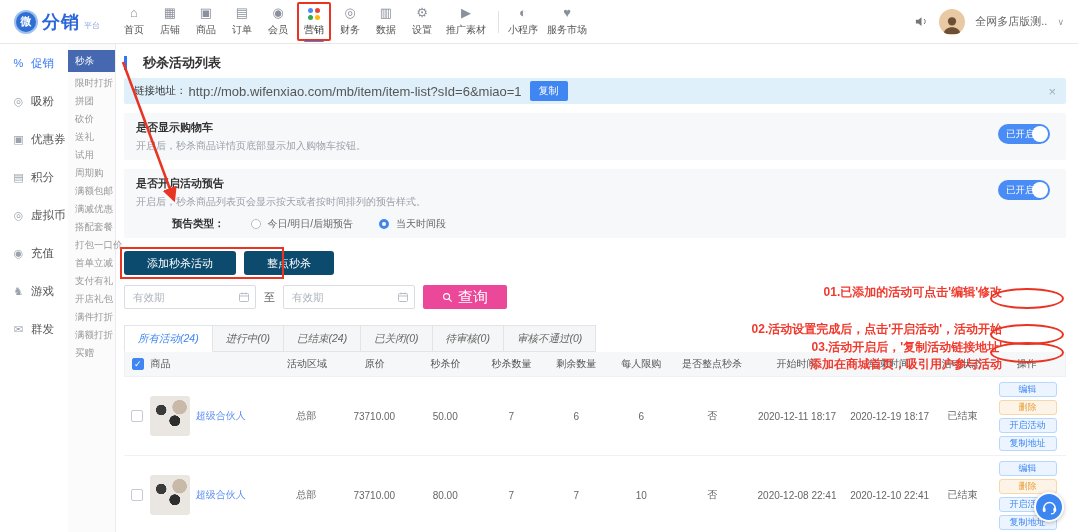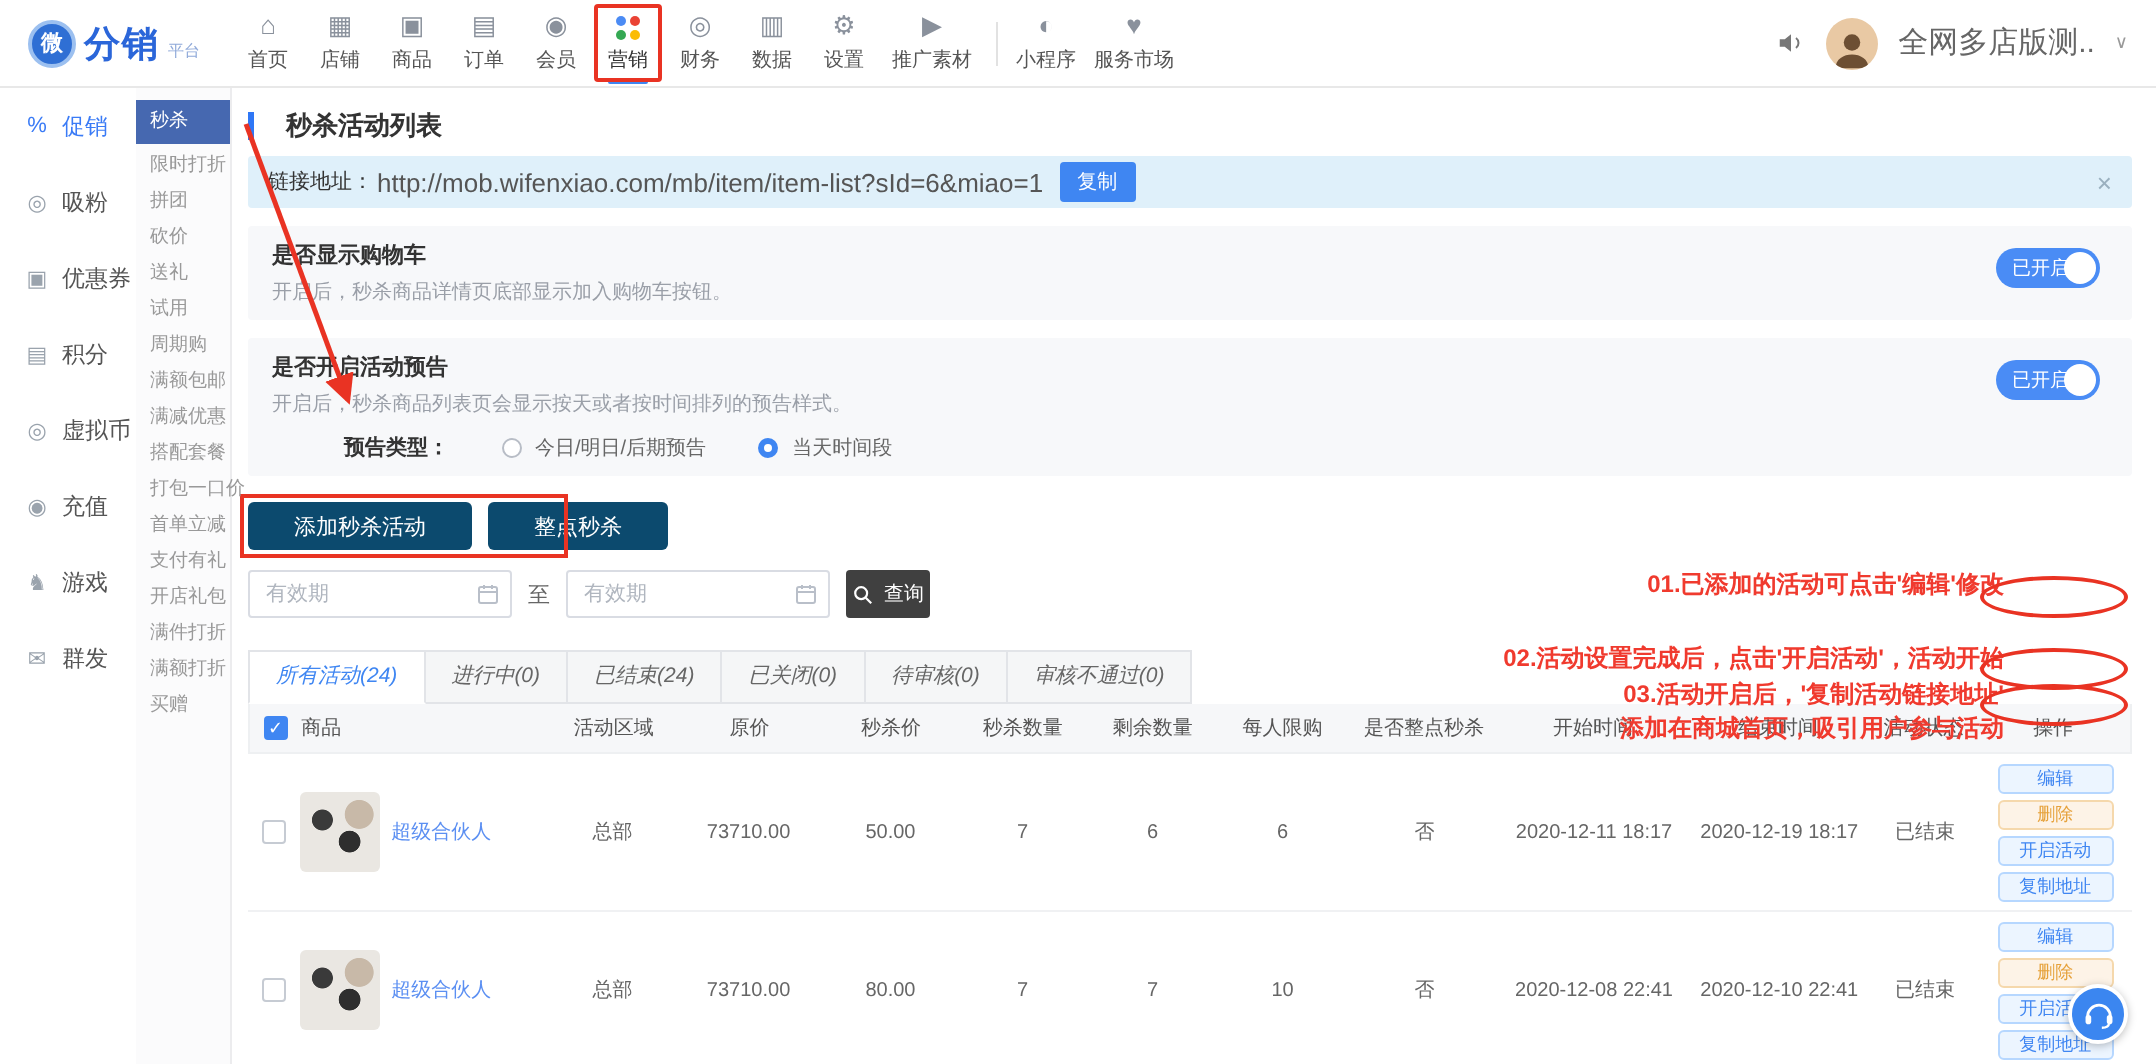--- a/index.html
+++ b/index.html
@@ -23,21 +23,21 @@
   .active-bar{position:absolute;left:8px;right:8px;bottom:2px;height:2px;background:#3f86f2;border-radius:1px;}
   .red-frame{position:absolute;left:1px;top:2px;right:1px;bottom:3px;border:2px solid #e93323;border-radius:2px;pointer-events:none;}
   .dots{position:relative;width:14px;height:14px;}
   .dots i{position:absolute;width:5px;height:5px;border-radius:50%;}
   .dots .d1{left:1px;top:1px;background:#4b8bf4;}
   .dots .d2{right:1px;top:1px;background:#ea4335;}
   .dots .d3{left:1px;bottom:1px;background:#34a853;}
   .dots .d4{right:1px;bottom:1px;background:#fbbc05;}
   .nav-divider{width:1px;height:22px;background:#e2e2e2;margin:0 6px;}
   .topbar-right{margin-left:auto;display:flex;align-items:center;gap:10px;}
-  .account{font-size:15px;color:#666;}
+  .account{font-size:11px;color:#666;}
   .chevron{font-size:9px;color:#999;}
   .avatar{width:26px;height:26px;border-radius:50%;background:#e9c9a4;overflow:hidden;display:flex;align-items:flex-end;justify-content:center;}
   
   .sidebar{position:absolute;left:0;top:44px;bottom:0;width:68px;background:#fff;border-right:1px solid #eee;z-index:4;}
   .side-item{display:flex;align-items:center;gap:6px;height:38px;padding-left:12px;cursor:pointer;}
   .side-icon{font-size:11px;color:#9aa3ad;width:13px;text-align:center;}
   .side-label{font-size:11.5px;color:#555;}
   .side-item.active .side-label,.side-item.active .side-icon{color:#3a7bf6;}
   .submenu{position:absolute;left:68px;top:44px;bottom:0;width:48px;background:#fbfbfc;border-right:1px solid #ececee;z-index:4;padding-top:6px;box-sizing:border-box;}
   .sub-item{font-size:9.5px;color:#999;height:18px;line-height:18px;padding-left:7px;cursor:pointer;white-space:nowrap;}
@@ -66,22 +66,22 @@
   .green-btn{background:#0c4a6e;color:#fff;border:none;font-size:11px;height:24px;padding:0 23px;border-radius:3px;cursor:pointer;white-space:nowrap;}
   .red-rect{position:absolute;left:-4px;top:-4px;right:-10px;bottom:-4px;border:2px solid #e93323;pointer-events:none;}
   .search-row{margin-top:10px;display:flex;align-items:center;gap:8px;}
   .txt-input{height:24px;border:1px solid #d9dce3;border-radius:2px;font-size:10.5px;padding:0 8px;box-sizing:border-box;color:#333;}
   .txt-input::placeholder{color:#b0b6bf;}
   .name-input{width:160px;}
   .date-wrap{position:relative;}
   .date-input{width:132px;padding-right:24px;}
   .cal-icon{position:absolute;right:6px;top:6px;}
   .to-label{font-size:11px;color:#666;}
-  .query-btn{display:flex;align-items:center;gap:5px;background:#404040;color:#fff;border:none;height:24px;
-             padding:0 3px;border-radius:2px;font-size:10px;cursor:pointer;}
+  .query-btn{display:flex;align-items:center;gap:5px;background:#ec4899;color:#fff;border:none;height:24px;
+             padding:0 19px;border-radius:2px;font-size:15px;cursor:pointer;}
   .tabs{margin-top:16px;display:flex;font-style:italic;}
   .tab{height:25px;line-height:25px;padding:0 13px;font-size:10.5px;color:#666;background:#f5f6f7;
        border:1px solid #e2e4e8;border-left:none;cursor:pointer;}
   .tab:first-child{border-left:1px solid #e2e4e8;}
   .tab.active{background:#fff;color:#3f86f2;border-bottom-color:#fff;}
   
   .tbl{margin-top:0;}
   .tbl-header{display:flex;align-items:center;height:24px;background:#f6f7f9;border:1px solid #eef0f2;border-top:none;}
   .th{font-size:10px;color:#555;text-align:center;}
   .col-cb{width:26px;display:flex;justify-content:center;}

